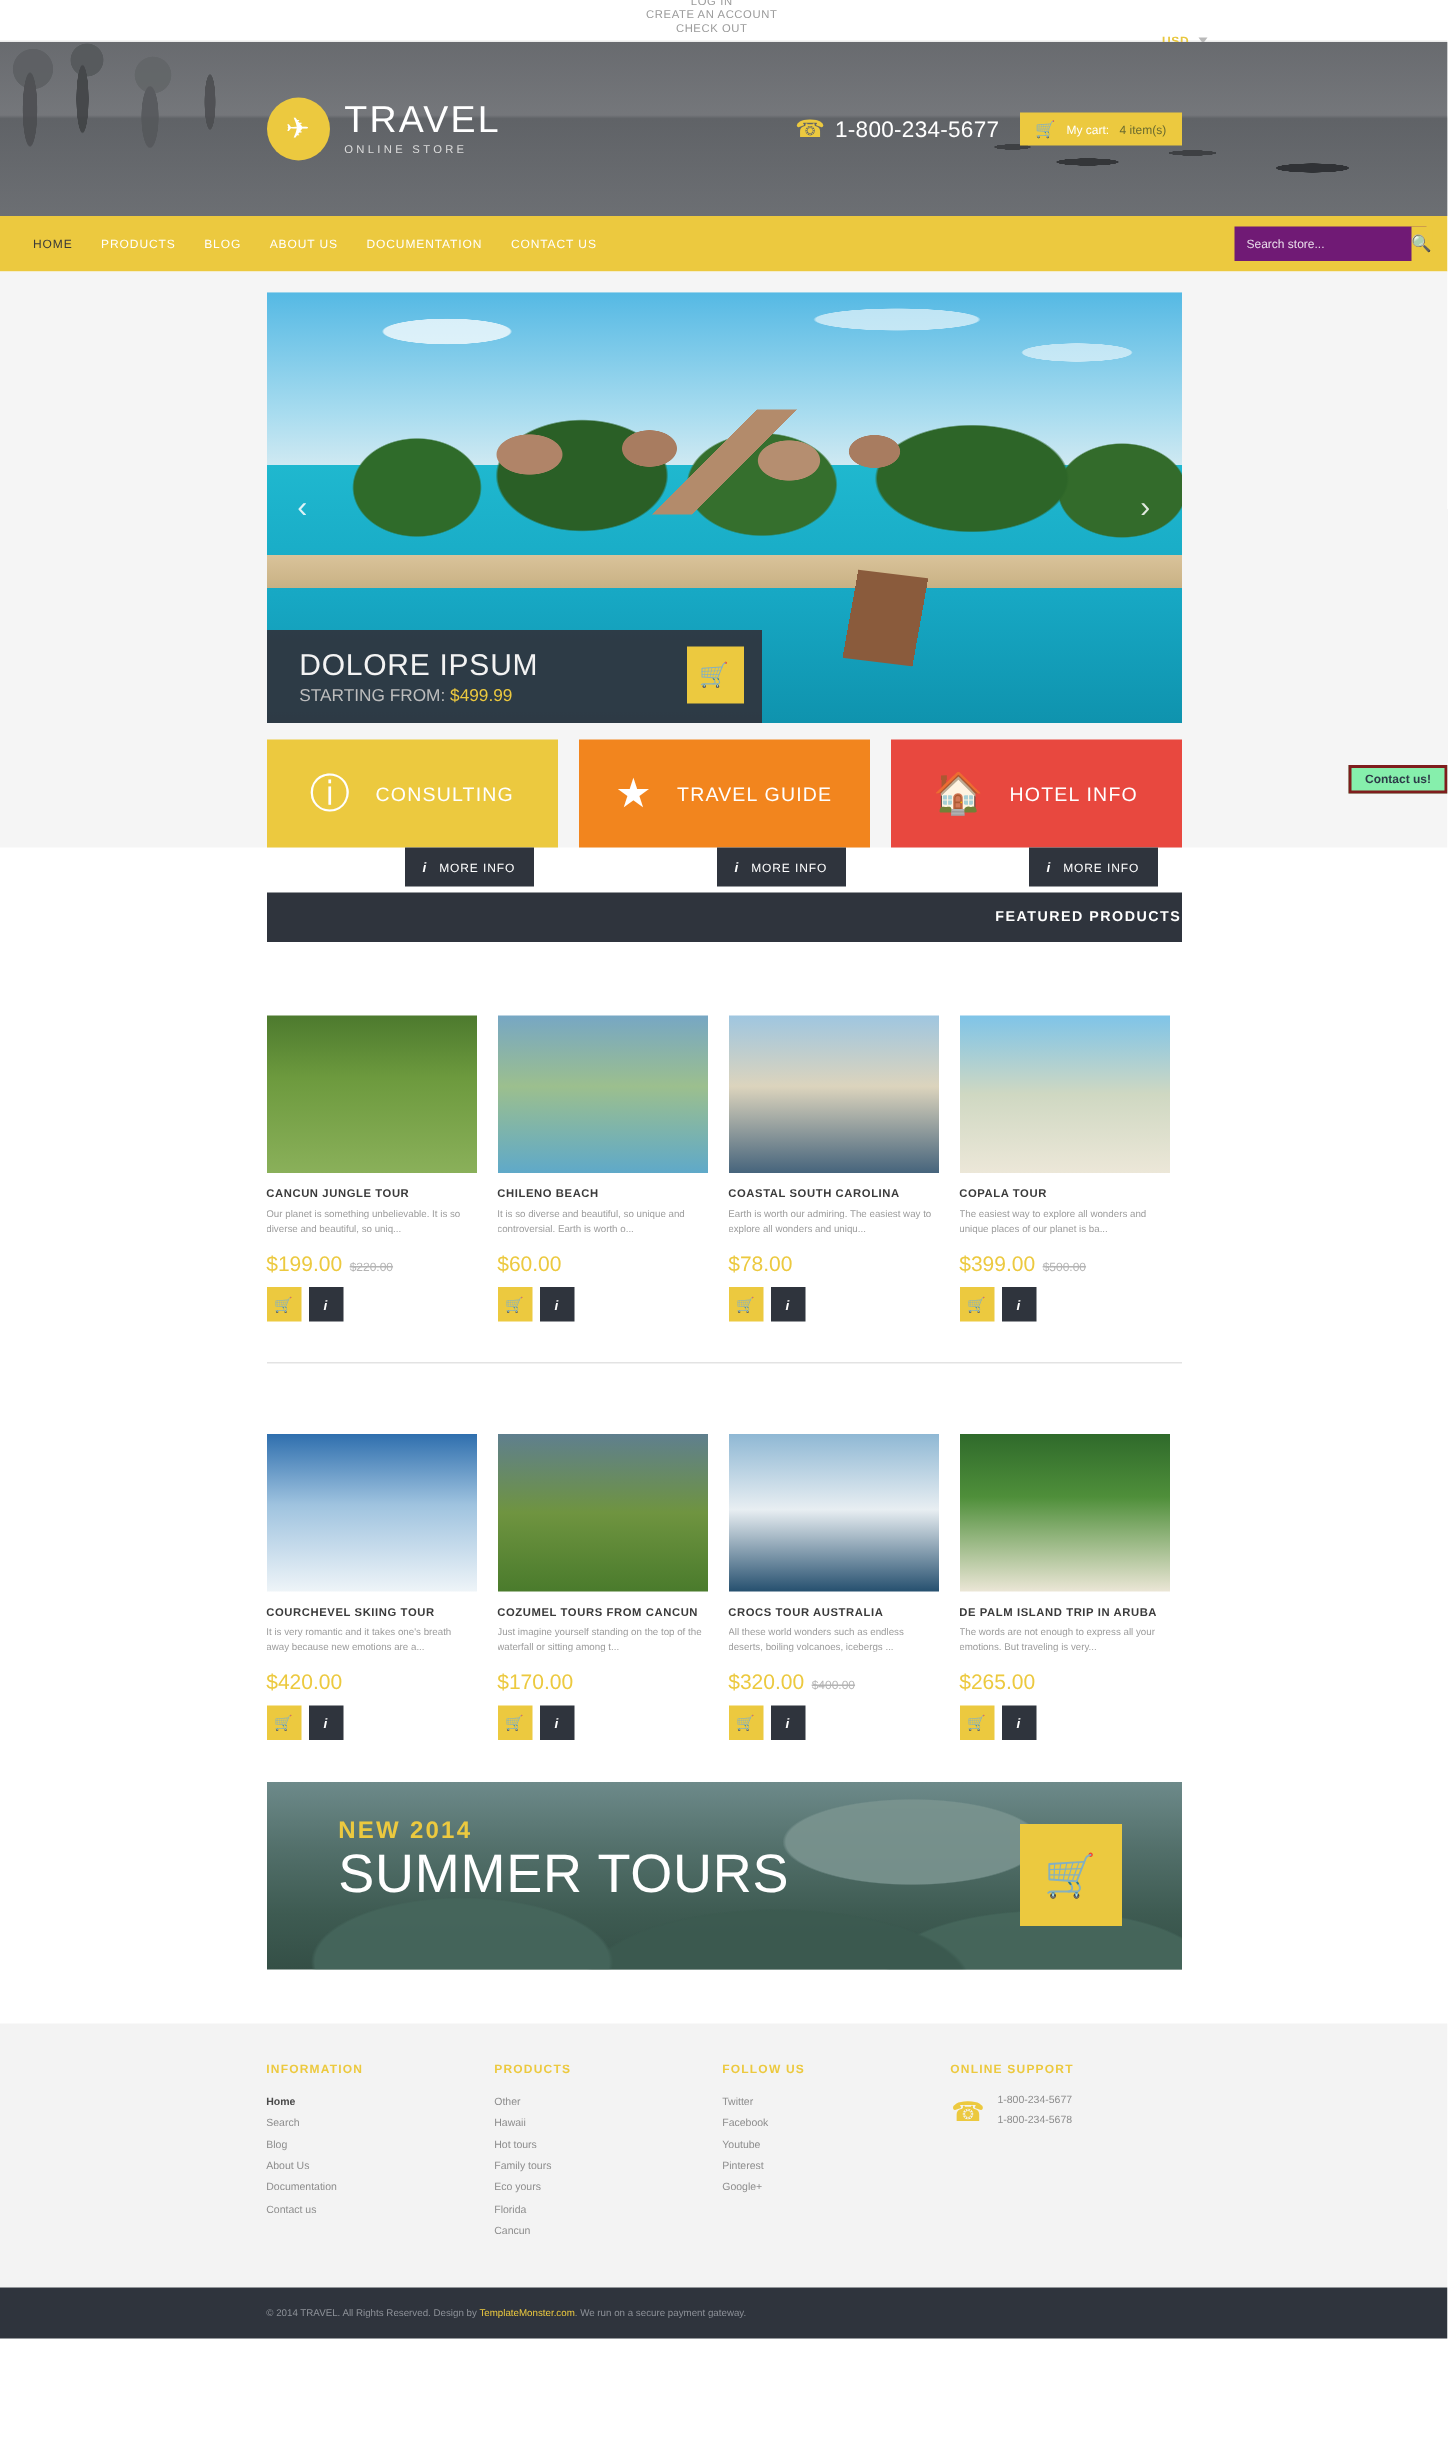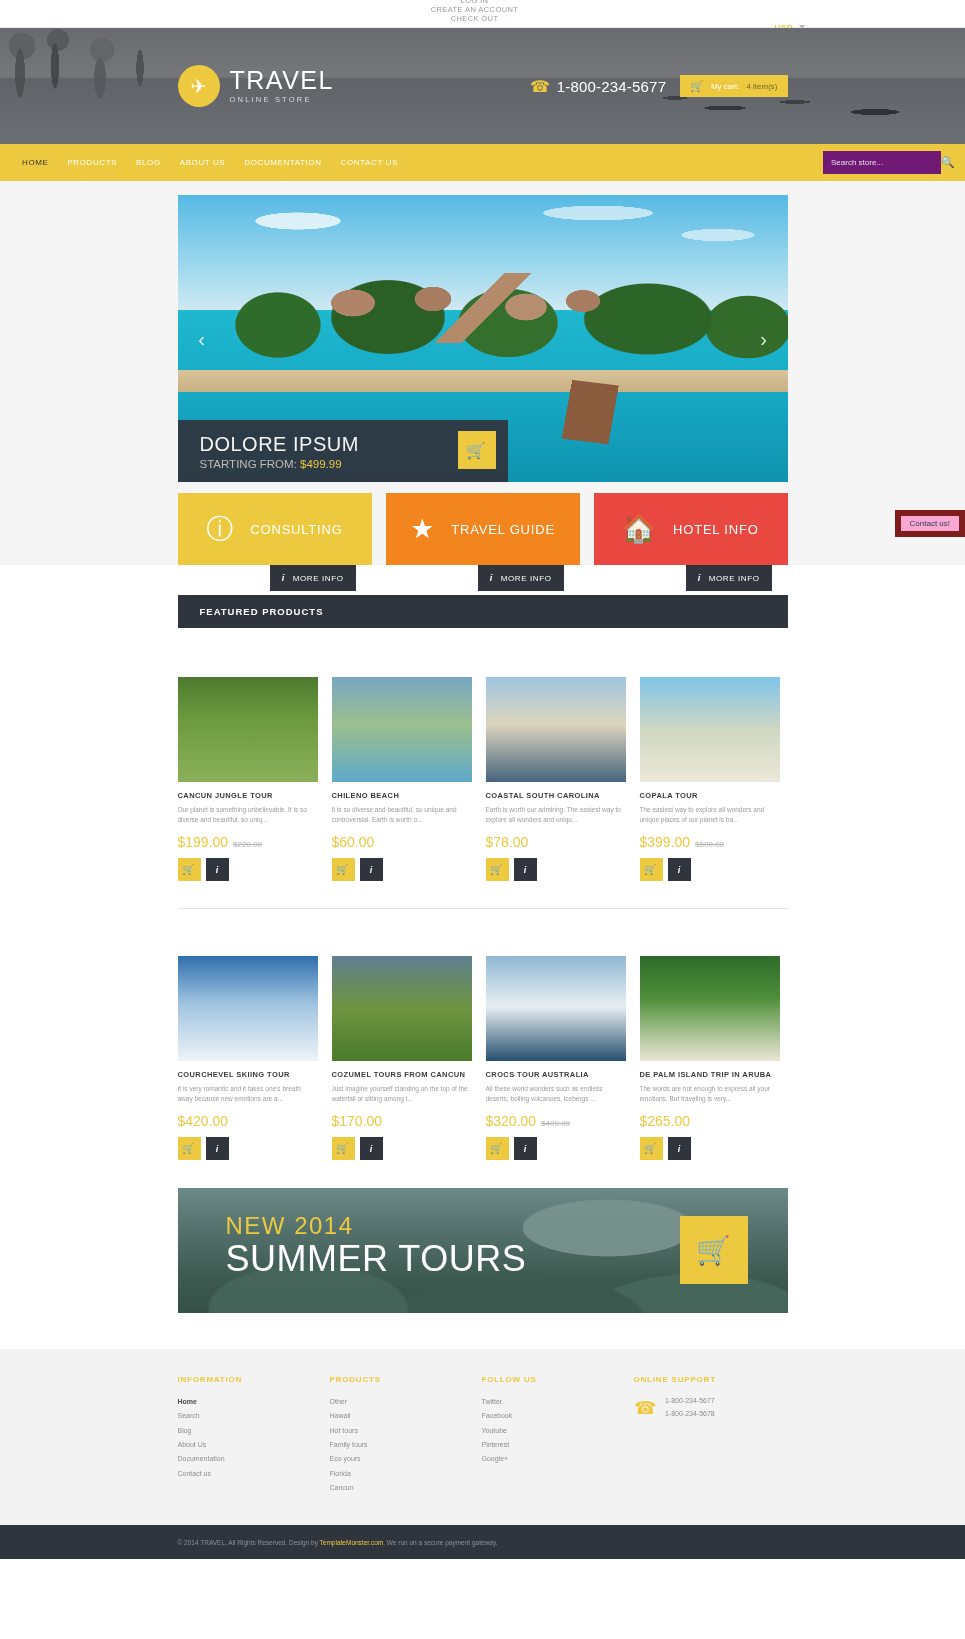--- a/index.html
+++ b/index.html
@@ -168,21 +168,21 @@
     position: absolute; right: 16px; top: 72px;
     background: #2f343d; color: #fff; height: 26px;
     display: flex; align-items: center; gap: 8px; padding: 0 12px;
     font-size: 8px; letter-spacing: .6px; cursor: pointer;
   }
   .feature-btn .b-ico { font-size: 9px; font-style: italic; font-weight: bold; }
 
   
   .section-head {
     background: #2f343d; height: 33px; display: flex; align-items: center;
-    padding-left: 22px; margin-top: 30px;
+    padding-left: 22px; margin-top: 30px; justify-content: flex-end;
   }
   .section-head h2 { font-size: 9.5px; color: #fff; letter-spacing: 1px; font-weight: bold; }
   .products-grid { display: flex; flex-wrap: wrap; gap: 14px; padding-top: 16px; }
   .product { width: 140px; margin-top: 33px; }
   .product-row-sep { width: 100%; height: 1px; background: #e3e3e3; margin: 13px 0 0; }
   .p-img { width: 140px; height: 105px; background: #cfd6d9; }
   .p-title {
     font-size: 7.5px; color: #3b3b3b; font-weight: bold;
     letter-spacing: .4px; margin-top: 9px; text-transform: uppercase;
   }
@@ -206,21 +206,21 @@
   .promo::before {
     content:""; position:absolute; inset:0;
     background:
       radial-gradient(ellipse 140px 60px at 130px 120px, #46665c 0 70%, transparent 72%),
       radial-gradient(ellipse 180px 70px at 340px 135px, #3c5a50 0 70%, transparent 72%),
       radial-gradient(ellipse 150px 55px at 520px 125px, #47685d 0 70%, transparent 72%),
       radial-gradient(ellipse 120px 40px at 430px 40px, #7a9490 0 70%, transparent 72%);
     opacity: .9;
   }
   .promo-text { position: relative; z-index: 2; padding: 24px 0 0 48px; }
-  .promo-text .p-new { font-size: 24px; color: #ecc93f; letter-spacing: 1.5px; font-weight: 400; }
+  .promo-text .p-new { font-size: 16px; color: #ecc93f; letter-spacing: 1.5px; font-weight: 700; }
   .promo-text .p-main { font-size: 36px; color: #fff; letter-spacing: .5px; font-weight: 300; margin-top: -2px; }
   .promo-cart {
     position: absolute; right: 40px; top: 28px; width: 68px; height: 68px;
     background: #ecc93f; color: #fff; display: flex; align-items: center;
     justify-content: center; font-size: 28px; z-index: 3; cursor: pointer;
   }
 
   
   .footer { background: #f3f3f3; padding: 26px 0 30px; margin-top: 36px; }
   .footer-cols { display: flex; }
@@ -230,23 +230,23 @@
   .fcol a.current { color: #4a4a4a; font-weight: bold; }
   .support-row { display: flex; align-items: center; gap: 9px; }
   .support-ico { color: #ecc93f; font-size: 18px; transform: scaleX(-1); }
   .support-nums span { display: block; font-size: 7px; color: #8d8d8d; line-height: 1.85; }
   .copybar { background: #2f343d; height: 34px; display: flex; align-items: center; }
   .copybar p { font-size: 6.5px; color: #8d9198; }
   .copybar a { color: #ecc93f; text-decoration: none; }
 
   
   .contact-tab {
-    position: absolute; right: 0; top: 510px; background: #f9a8d4;
-    border: 6px solid #7f1d1d; font-size: 8px; color: #2d3b48;
-    padding: 3px 9px; cursor: pointer; z-index: 30;
+    position: absolute; right: 0; top: 510px; background: #86efac;
+    border: 2px solid #7f1d1d; font-size: 8px; color: #2d3b48;
+    padding: 3px 9px; cursor: pointer; z-index: 30; font-weight: bold;
   }
 </style>
 </head>
 <body>
 
 <div class="topbar">
   <div class="topbar-inner">
     <a href="#">LOG IN</a>
     <a href="#">CREATE AN ACCOUNT</a>
     <a href="#">CHECK OUT</a>

